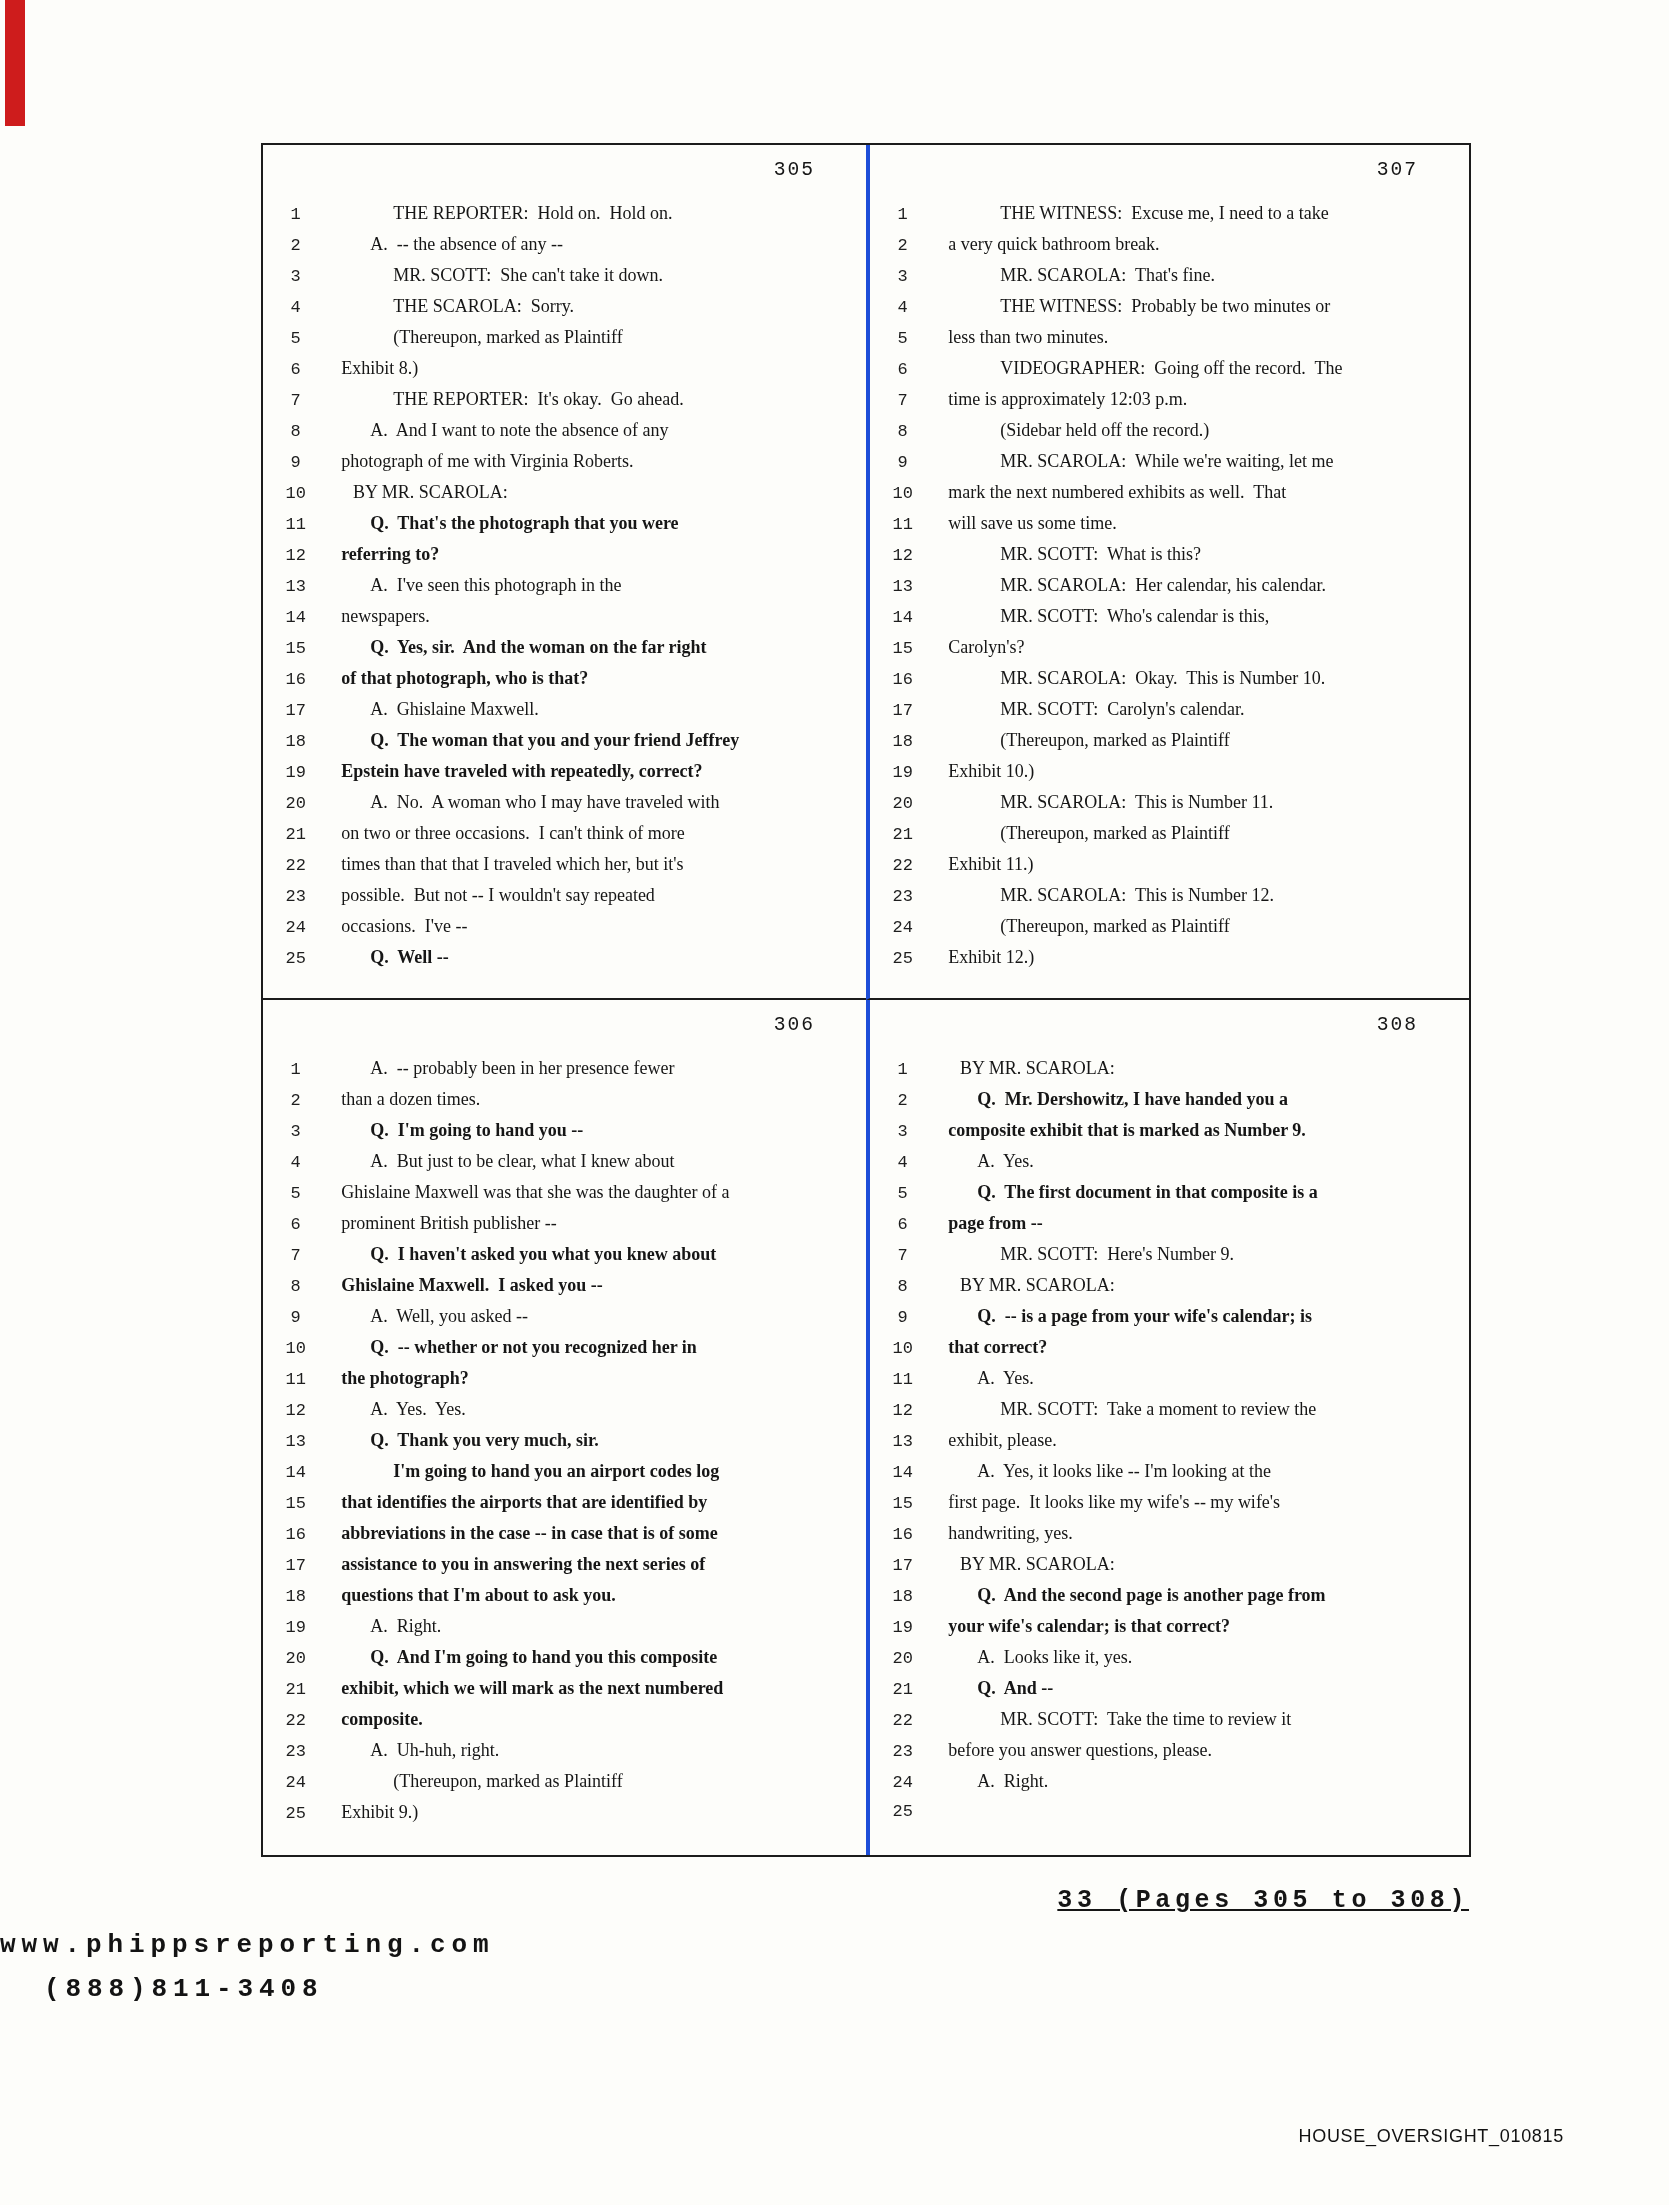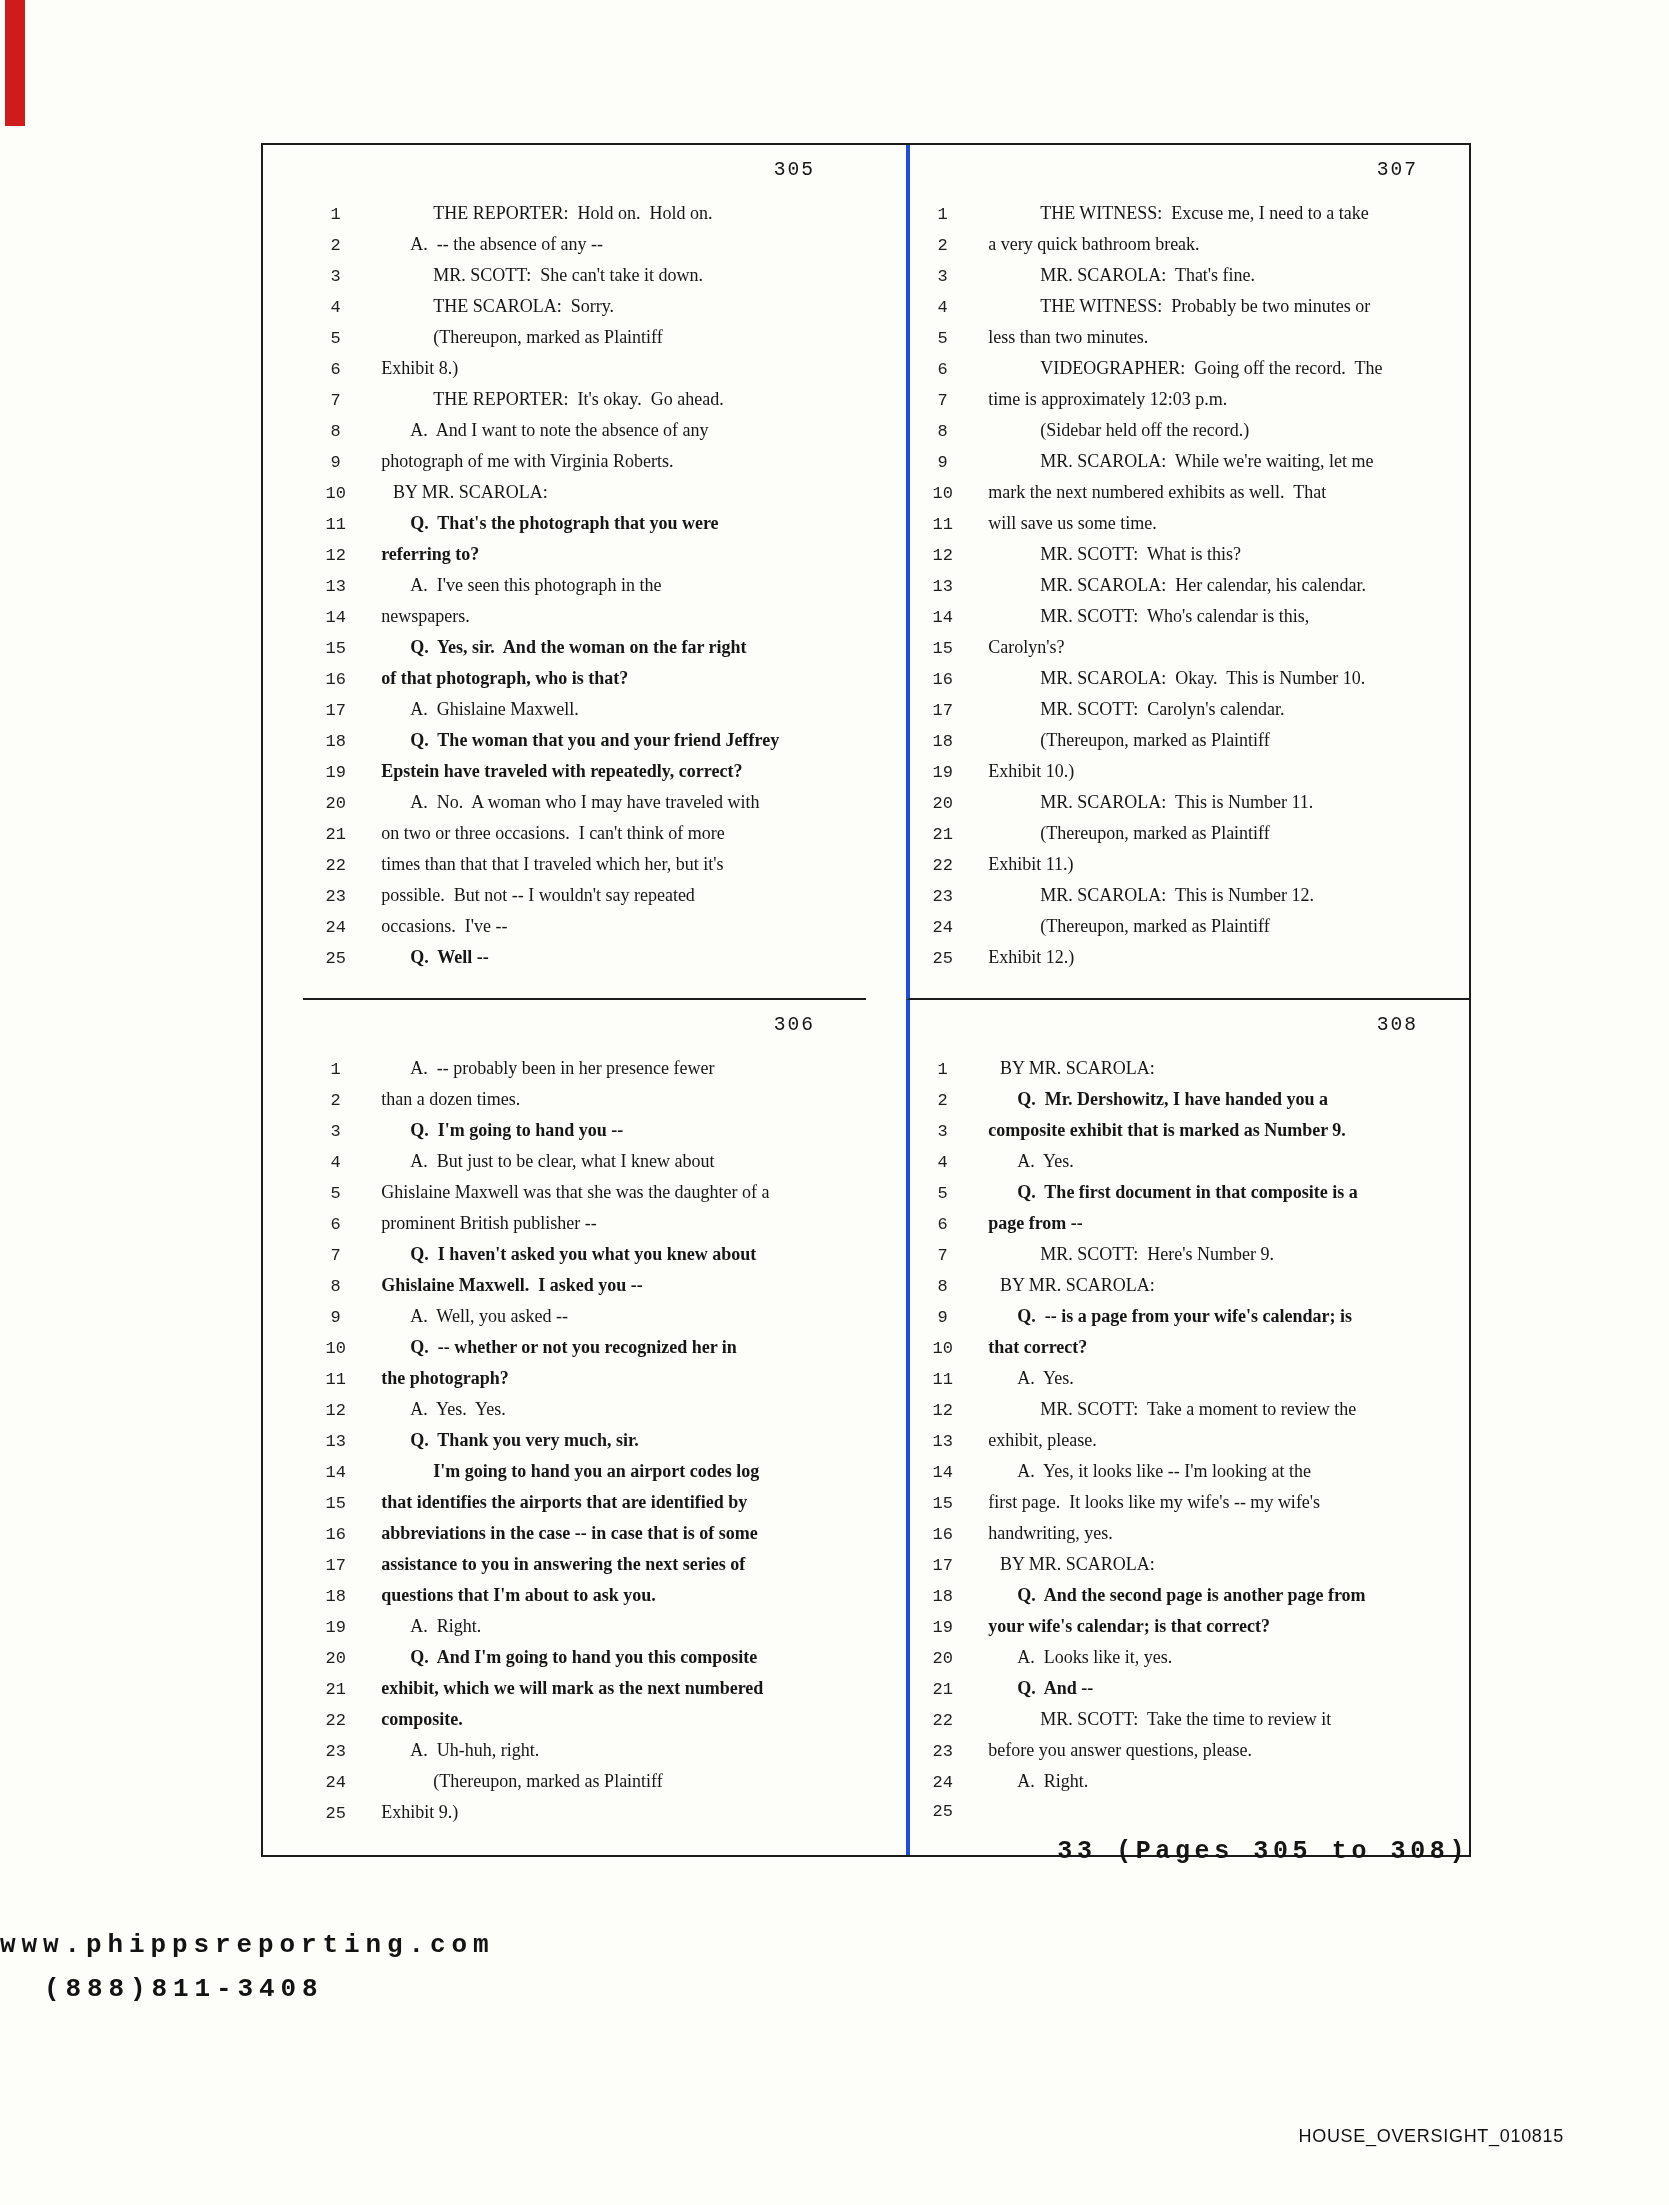--- a/index.html
+++ b/index.html
@@ -34,21 +34,20 @@
     display: grid;
     grid-template-columns: 1fr 1fr;
     grid-template-rows: 1fr 1fr;
     background: #fdfdfa;
   }
   .quadrant {
     position: relative;
     box-sizing: border-box;
     padding-top: 58px;
     overflow: hidden;
-    margin-left: 40px;
   }
   .quadrant.top { border-bottom: 2px solid #1c1c1c; }
   .quadrant.right { border-left: 4px solid #1d4ed8; }
   .pagenum {
     position: absolute;
     top: 14.4px;
     right: 51px;
     font-family: "Liberation Mono", monospace;
     font-size: 19.6px;
     letter-spacing: 2px;
@@ -77,28 +76,29 @@
     white-space: pre;
     color: #161616;
   }
   .lt.bold { font-weight: 700; }
   .lt.i0 { padding-left: 0; }
   .lt.i1 { padding-left: 11.8px; }
   .lt.i2 { padding-left: 29px; }
   .lt.i3 { padding-left: 52px; }
   .page-range {
     position: absolute;
-    top: 1837px;
+    top: 1886px;
     right: 200px;
     font-family: "Liberation Mono", monospace;
     font-weight: 700;
     font-size: 25px;
     letter-spacing: 4.6px;
     color: #151515;
     white-space: pre;
+    text-decoration: underline;
   }
   .footer-center {
     position: absolute;
     top: 1930px;
     left: 0;
     width: 1669px;
   }
   .footer-center .site {
     font-family: "Liberation Mono", monospace;
     font-weight: 700;

